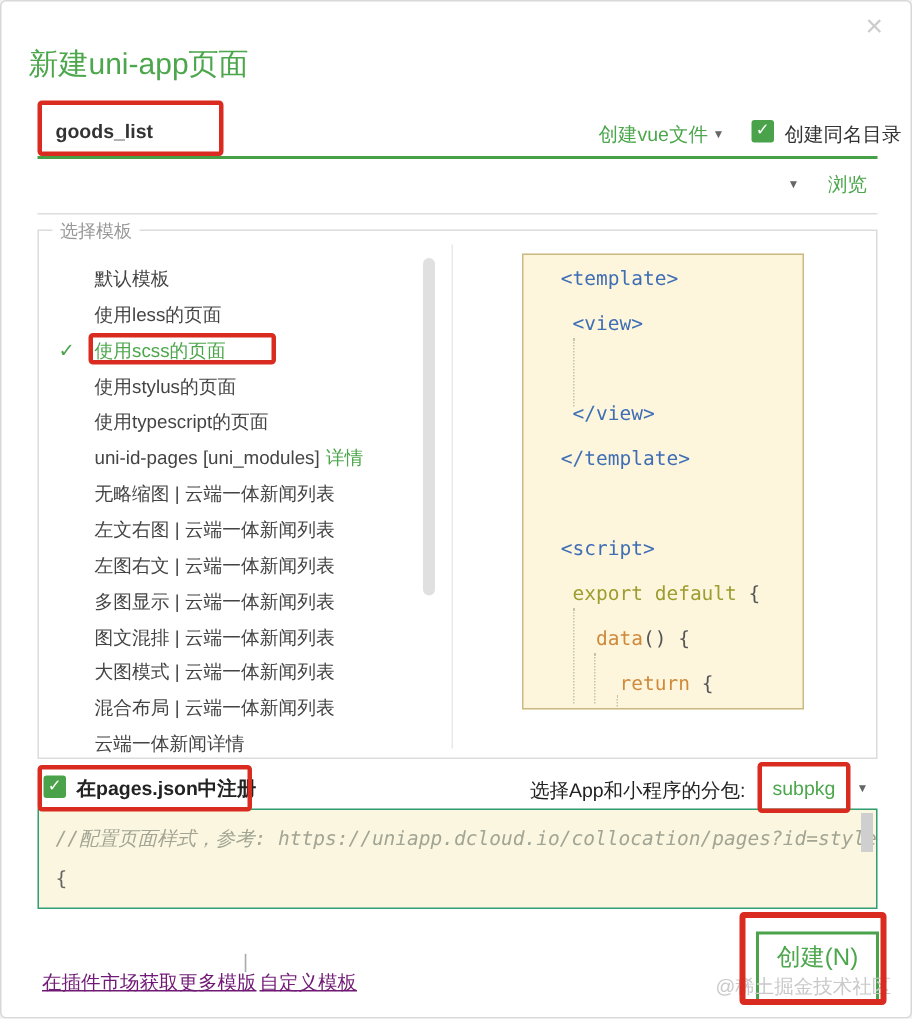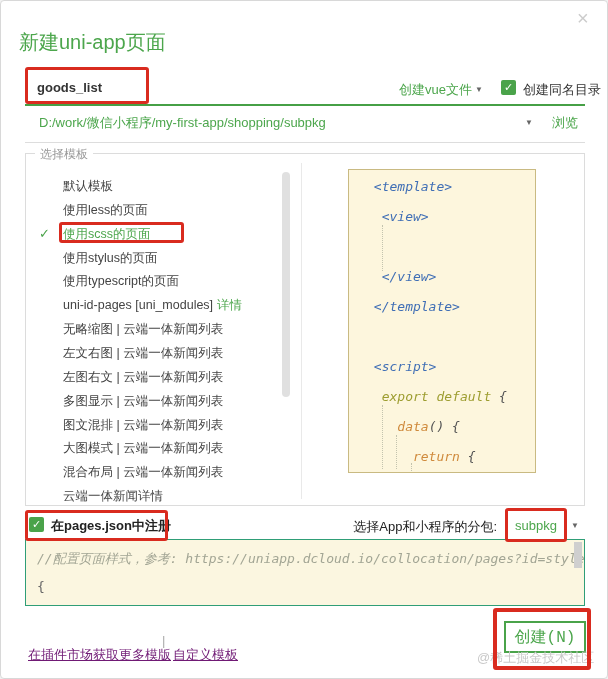--- a/index.html
+++ b/index.html
@@ -29,21 +29,21 @@
   .list-item{position:absolute;left:38px;height:18px;font-size:12.5px;color:#444;
     white-space:nowrap;cursor:pointer;}
   .list-item .check-cell{display:inline-block;width:24px;color:#4aa34a;font-weight:bold;font-size:13px;}
   .list-item.selected .item-label{color:#4ca64c;}
   .detail-link{color:#4ca64c;margin-left:4px;cursor:pointer;}
   .list-scrollbar{left:281px;top:171px;width:8px;height:225px;background:#e0e0e0;border-radius:4px;cursor:pointer;}
   .divider-v{left:300px;top:162px;width:1px;height:336px;background:#e9e9e9;}
   .preview{left:347px;top:168px;width:188px;height:304px;background:#fdf6dd;
     border:1px solid #c9ba82;box-sizing:border-box;}
   .code-lines{padding:2px 0 0 17px;font-family:"DejaVu Sans Mono","Liberation Mono",monospace;
-    font-size:13px;line-height:30px;white-space:pre;font-style:italic;}
+    font-size:13px;line-height:30px;white-space:pre;}
   .c-tag{color:#3f6eb5;}
   .c-keyword{color:#9d9d30;}
   .c-function{color:#cf8a3c;}
   .c-plain{color:#555;}
   .indent-guide{width:0;border-left:1px dotted #c3c3ae;}
   .g1{left:381px;top:224px;height:46px;}
   .g2{left:381px;top:404px;height:64px;}
   .g3{left:395px;top:434px;height:34px;}
   .g4{left:410px;top:462px;height:8px;}
   .cb-register{left:28px;top:516px;}
@@ -55,23 +55,23 @@
     border:1px solid #2f9e77;box-sizing:border-box;}
   .editor-comment{left:36px;top:549px;font-family:"DejaVu Sans Mono","Liberation Mono",monospace;
     font-style:italic;font-size:13px;color:#a2a594;white-space:nowrap;}
   .editor-brace{left:36px;top:578px;font-family:"DejaVu Sans Mono","Liberation Mono",monospace;
     font-size:13px;color:#666;}
   .editor-scrollbar{left:573px;top:541px;width:8px;height:26px;background:#cfcfcf;cursor:pointer;}
   .footer-link{top:645px;font-size:13px;color:#701a75;text-decoration:underline;cursor:pointer;}
   .link-market{left:27px;}
   .link-sep{left:161px;top:632px;font-size:13px;color:#aaa;}
   .link-custom{left:172px;}
-  .create-btn{left:503px;top:620px;width:82px;height:32px;border:2px solid #4aa34a;
+  .create-btn{left:503px;top:620px;width:82px;height:48px;border:2px solid #4aa34a;
     box-sizing:border-box;background:#fff;color:#4ca64c;font-size:16px;
-    line-height:31px;text-align:center;cursor:pointer;z-index:1;font-family:Liberation Mono, monospace;}
+    line-height:31px;text-align:center;cursor:pointer;z-index:1;}
   .watermark{left:476px;top:648px;font-size:13px;color:#c9c9c9;z-index:4;white-space:nowrap;}
   .anno{border:3px solid #d92b1f;border-radius:3px;box-sizing:border-box;z-index:10;pointer-events:none;}
   .anno-filename{left:24px;top:66px;width:124px;height:37px;}
   .anno-scss{left:58px;top:221px;width:125px;height:21px;}
   .anno-register{left:24px;top:509px;width:143px;height:31px;}
   .anno-subpkg{left:504px;top:507px;width:62px;height:34px;}
   .anno-create{left:492px;top:607px;width:98px;height:62px;border-width:4px;}
 </style>
 </head>
 <body>
@@ -81,21 +81,20 @@
   <span class="abs close">×</span>
   <h1 class="abs title">新建uni-app页面</h1>
 
   <span class="abs filename-text">goods_list</span>
   <span class="abs filetype">创建vue文件</span>
   <span class="abs caret caret-filetype">▼</span>
   <span class="abs checkbox cb-samedir">✓</span>
   <span class="abs samedir-label">创建同名目录</span>
   <div class="abs green-line"></div>
 
-  <span class="abs path-text">D:/work/微信小程序/my-first-app/shopping/subpkg</span>
   <span class="abs caret caret-path">▼</span>
   <span class="abs browse">浏览</span>
   <div class="abs gray-line"></div>
 
   <div class="abs fieldset"></div>
   <span class="abs legend">选择模板</span>
   <div class="abs" id="template-list" style="left:0;top:0;width:0;height:0;">
       <div class="list-item" style="top: 177px;"><span class="check-cell"></span><span class="item-label">默认模板</span></div>
       <div class="list-item" style="top: 201px;"><span class="check-cell"></span><span class="item-label">使用less的页面</span></div>
       <div class="list-item selected" style="top: 225px;"><span class="check-cell">✓</span><span class="item-label">使用scss的页面</span></div>

